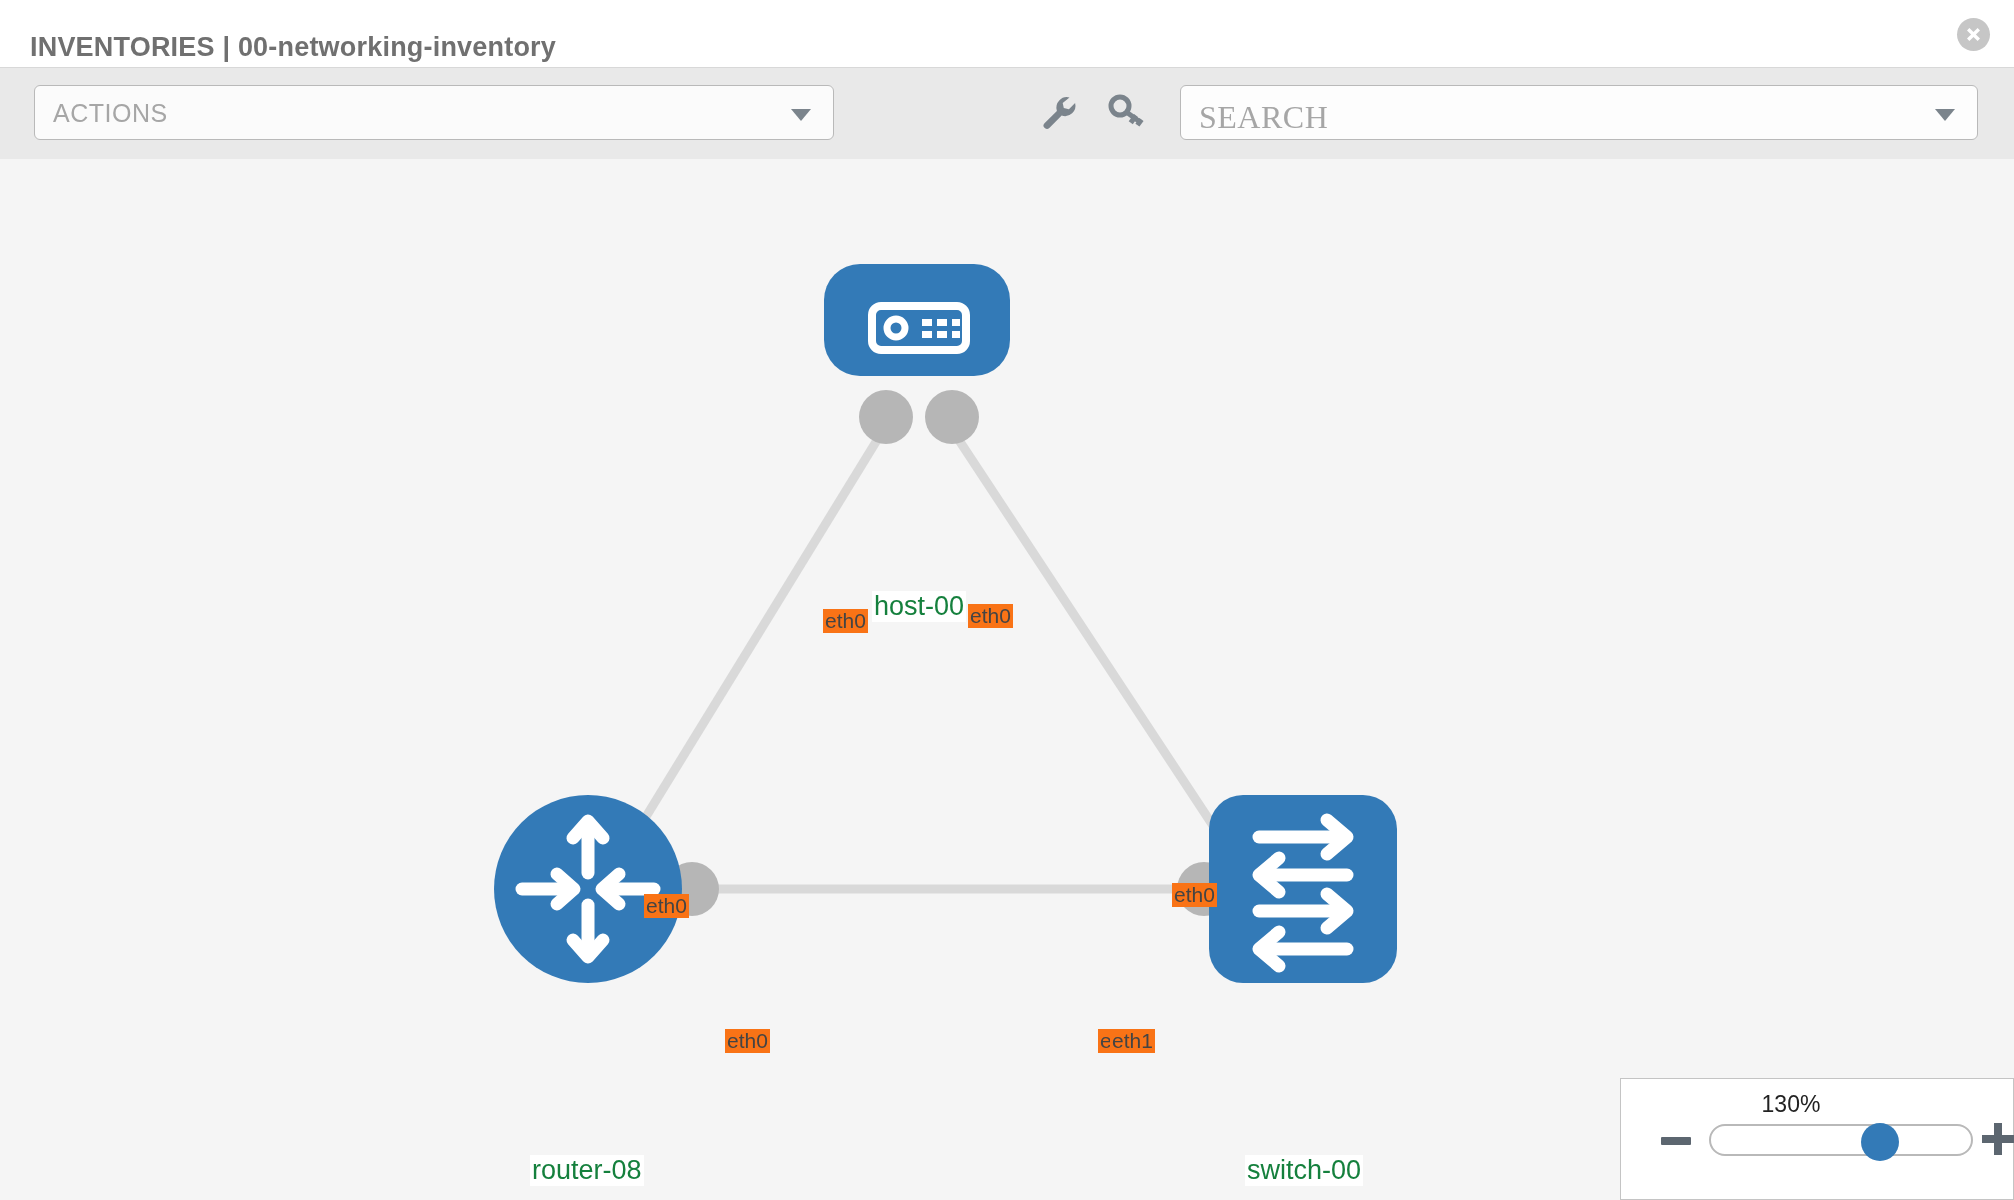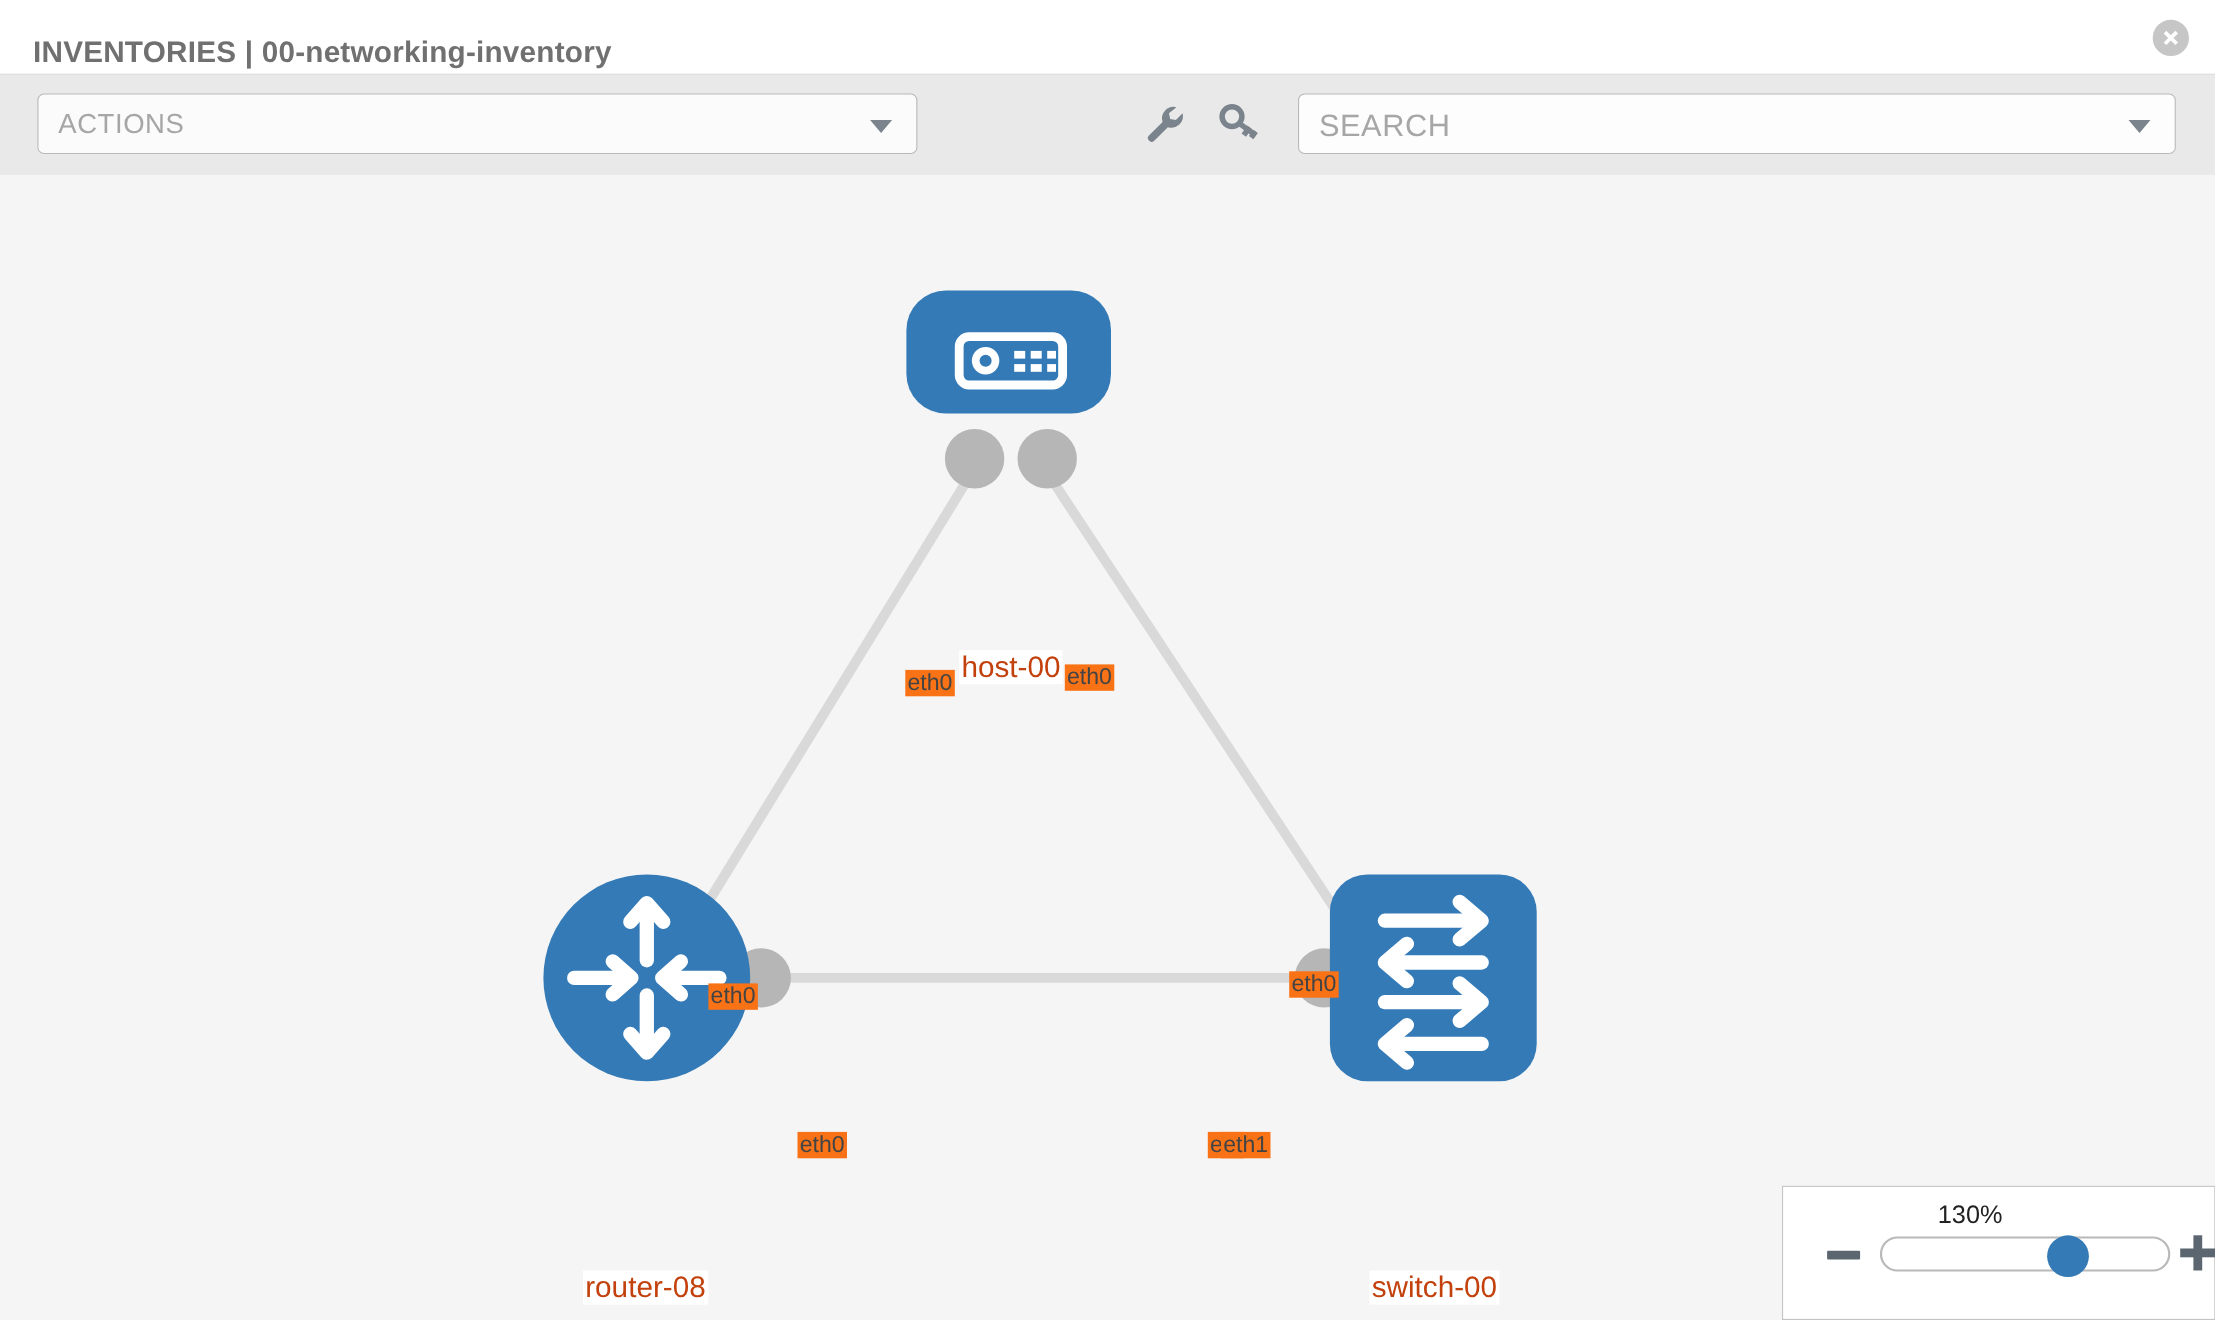--- a/index.html
+++ b/index.html
@@ -71,36 +71,37 @@
   .search-box {
     position: absolute; left: 1180px; top: 17px;
     width: 798px; height: 55px;
     background: #fdfdfd;
     border: 1px solid #b9b9b9;
     border-radius: 6px;
     cursor: text;
   }
   .search-placeholder {
     position: absolute; left: 18px; top: 13px;
-    font-size: 28px; color: #a6a6a6;
+    font-size: 32px; color: #a6a6a6;
     letter-spacing: 0.5px;
+    font-family: Liberation Serif, serif;
   }
 
   
   .canvas {
     position: absolute; top: 159px; left: 0;
     width: 2014px; height: 1041px;
     background: #f5f5f5;
     overflow: hidden;
   }
   .canvas svg { position: absolute; top: 0; left: 0; }
 
   .node-label {
     position: absolute;
-    font-size: 27px; color: #c2410c;
+    font-size: 27px; color: #15803d;
     background: #ffffff;
     white-space: nowrap;
     padding: 0 2px;
   }
   .iface-label {
     position: absolute;
     font-size: 21px; color: #444444;
     background: #f97316;
     white-space: nowrap;
     padding: 0 2px;

